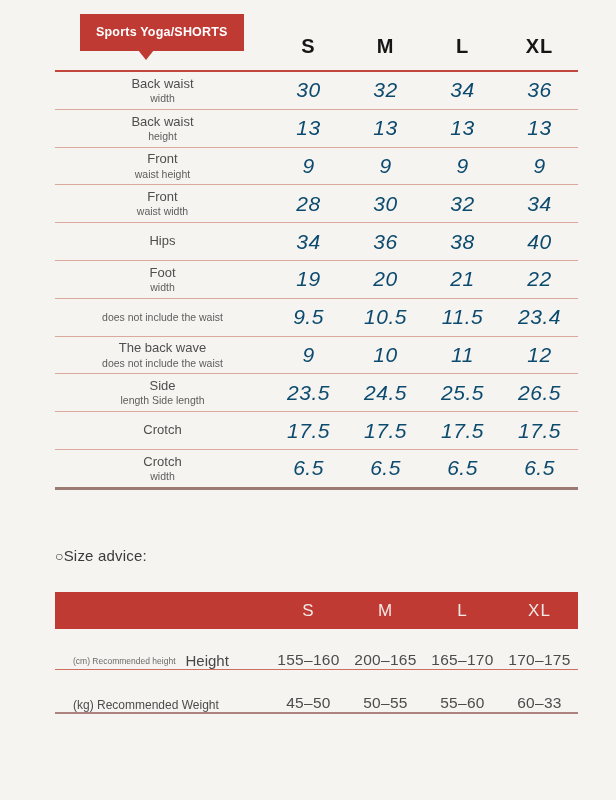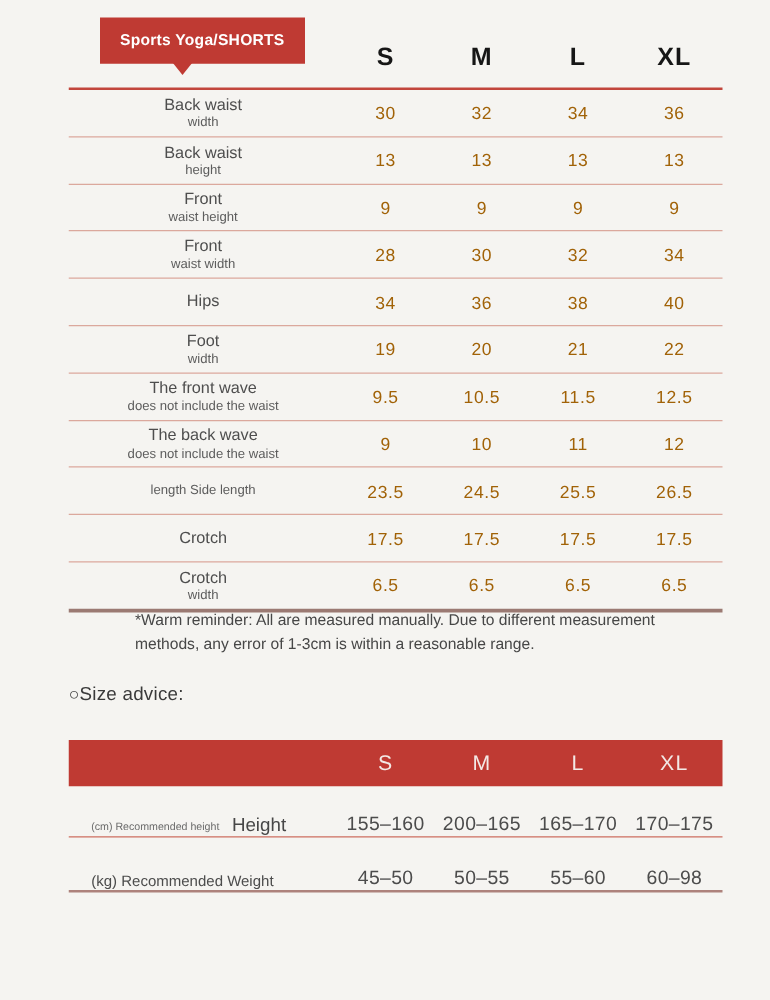--- a/index.html
+++ b/index.html
@@ -50,21 +50,21 @@
     display:flex;align-items:center;
     min-height:36.8px;
     border-bottom:1px solid #dba89d;
   }
   .trow:last-child{border-bottom:none;}
   .tlabel{width:215px;flex:0 0 215px;text-align:center;line-height:1.25;}
   .tlabel .l1{font-size:13px;color:#4e4e4e;}
   .tlabel .l2{font-size:10.5px;color:#5d5d5d;}
   .tval{
     flex:1;text-align:center;
-    font-size:14px;font-weight:300;color:#a16207;letter-spacing:.5px;
+    font-size:21px;font-weight:300;color:#0c4a6e;letter-spacing:.5px;font-style:italic;
   }
 
   
   .note1{
     position:absolute;left:108px;top:487px;width:466px;
     font-size:12.5px;line-height:1.55;color:#474747;
   }
 
   
   .advice-heading{
@@ -180,42 +180,42 @@
         <div class="l2">width</div>
       </div>
       <div class="tval">19</div>
       <div class="tval">20</div>
       <div class="tval">21</div>
       <div class="tval">22</div>
     </div>
 
     <div class="trow">
       <div class="tlabel">
-        <div class="l1">The front wave</div>
         <div class="l2">does not include the waist</div>
       </div>
       <div class="tval">9.5</div>
       <div class="tval">10.5</div>
       <div class="tval">11.5</div>
-      <div class="tval">12.5</div>
+      <div class="tval">23.4</div>
     </div>
 
     <div class="trow">
       <div class="tlabel">
         <div class="l1">The back wave</div>
         <div class="l2">does not include the waist</div>
       </div>
       <div class="tval">9</div>
       <div class="tval">10</div>
       <div class="tval">11</div>
       <div class="tval">12</div>
     </div>
 
     <div class="trow">
       <div class="tlabel">
+        <div class="l1">Side</div>
         <div class="l2">length Side length</div>
       </div>
       <div class="tval">23.5</div>
       <div class="tval">24.5</div>
       <div class="tval">25.5</div>
       <div class="tval">26.5</div>
     </div>
 
     <div class="trow">
       <div class="tlabel">
@@ -233,21 +233,20 @@
         <div class="l2">width</div>
       </div>
       <div class="tval">6.5</div>
       <div class="tval">6.5</div>
       <div class="tval">6.5</div>
       <div class="tval">6.5</div>
     </div>
 
   </div>
 
-  <div class="note1">*Warm reminder: All are measured manually. Due to different measurement methods, any error of 1-3cm is within a reasonable range.</div>
 
   <div class="advice-heading">
     <span class="circle">○</span><span>Size advice:</span>
   </div>
 
   <div class="advice-bar cols">
     <div class="col-label"></div>
     <div class="col-val">S</div>
     <div class="col-val">M</div>
     <div class="col-val">L</div>
@@ -267,19 +266,19 @@
       <div class="aval">170–175</div>
     </div>
 
     <div class="arow arow-weight">
       <div class="alabel">
         <span class="wlabel">(kg) Recommended Weight</span>
       </div>
       <div class="aval">45–50</div>
       <div class="aval">50–55</div>
       <div class="aval">55–60</div>
-      <div class="aval">60–98</div>
+      <div class="aval">60–33</div>
     </div>
 
   </div>
 
 
 </div>
 
 </body></html>

